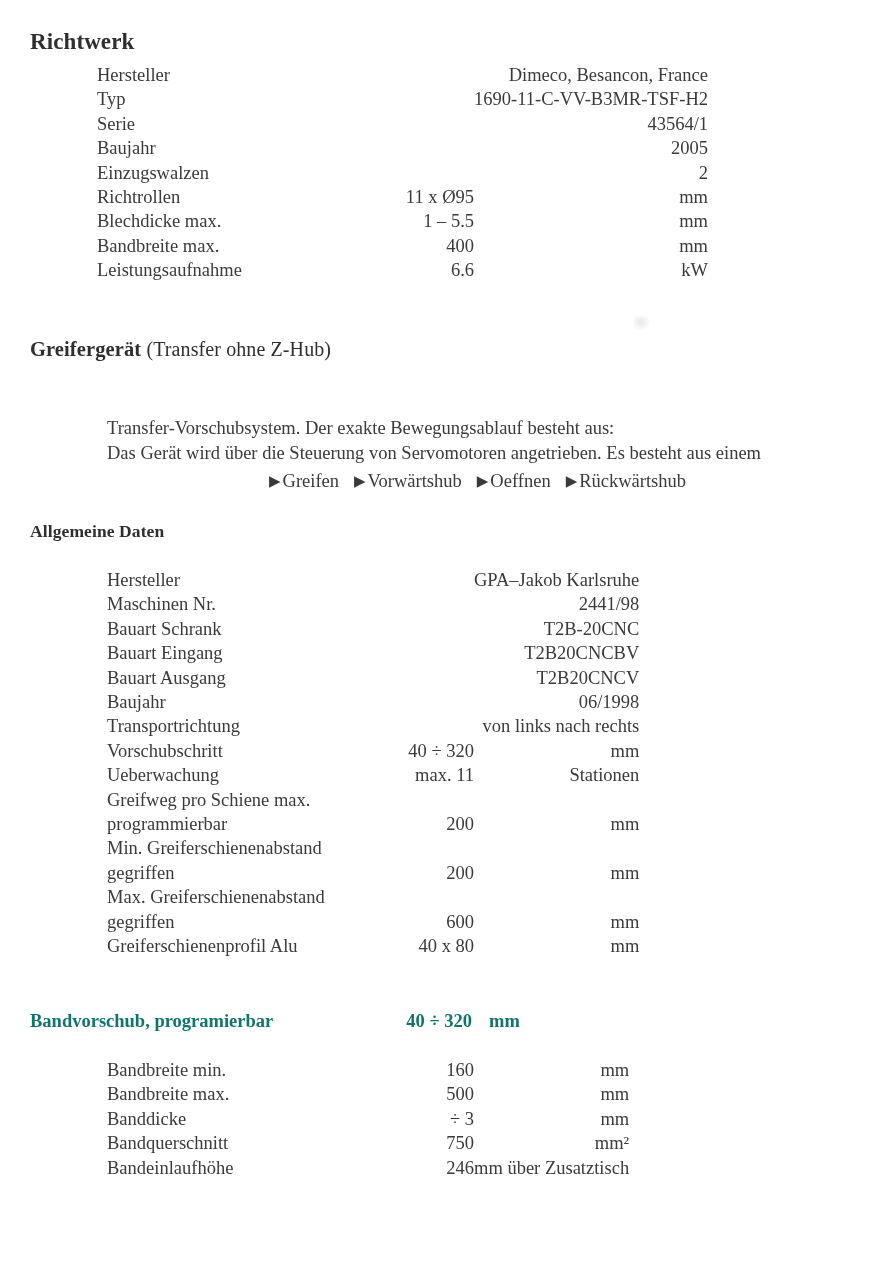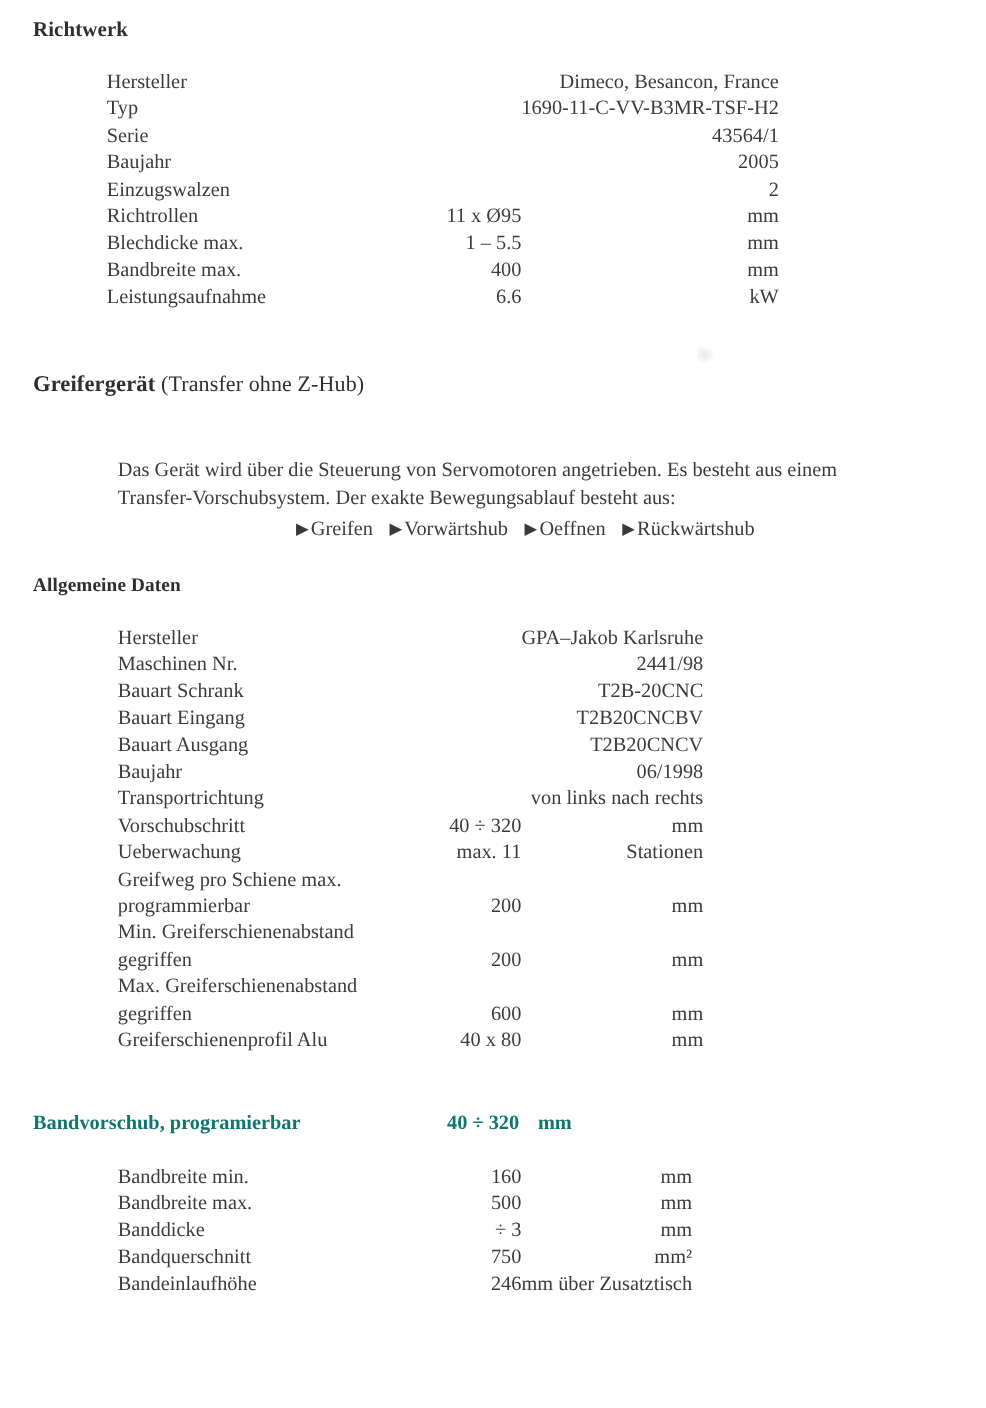--- a/index.html
+++ b/index.html
@@ -42,22 +42,22 @@
   h2.section-title {
     margin: 0;
     font-weight: bold;
     color: #2f2f31;
     letter-spacing: 0.1px;
   }
 
   .sec-richtwerk {
     position: absolute;
     left: 30px;
-    top: 15px;
-    font-size: 19px;
+    top: 29px;
+    font-size: 23px;
     line-height: 26px;
   }
 
   .sec-greifer {
     position: absolute;
     left: 30px;
     top: 336px;
     font-size: 20.5px;
     line-height: 26px;
     white-space: nowrap;
@@ -209,22 +209,22 @@
           <td class="label">Leistungsaufnahme</td>
           <td class="value">6.6</td>
           <td class="unit">kW</td>
         </tr>
       </tbody>
   </table>
 
   <h1 class="section-title sec-greifer"><span>Greifergerät</span> <span class="sub">(Transfer ohne Z-Hub)</span></h1>
 
   <p class="intro">
+      <span class="line">Transfer-Vorschubsystem. Der exakte Bewegungsablauf besteht aus:</span>
       <span class="line">Das Gerät wird über die Steuerung von Servomotoren angetrieben. Es besteht aus einem</span>
-      <span class="line">Transfer-Vorschubsystem. Der exakte Bewegungsablauf besteht aus:</span>
     </p>
 
   <div class="steps"><span class="step"><span class="arrow">▶</span><span>Greifen</span></span><span class="step"><span class="arrow">▶</span><span>Vorwärtshub</span></span><span class="step"><span class="arrow">▶</span><span>Oeffnen</span></span><span class="step"><span class="arrow">▶</span><span>Rückwärtshub</span></span></div>
 
   <h2 class="section-title sec-allgemeine">Allgemeine Daten</h2>
 
   <table class="spec" id="table-allgemeine">
     <tbody>
         <tr>
           <td class="label">Hersteller</td>

